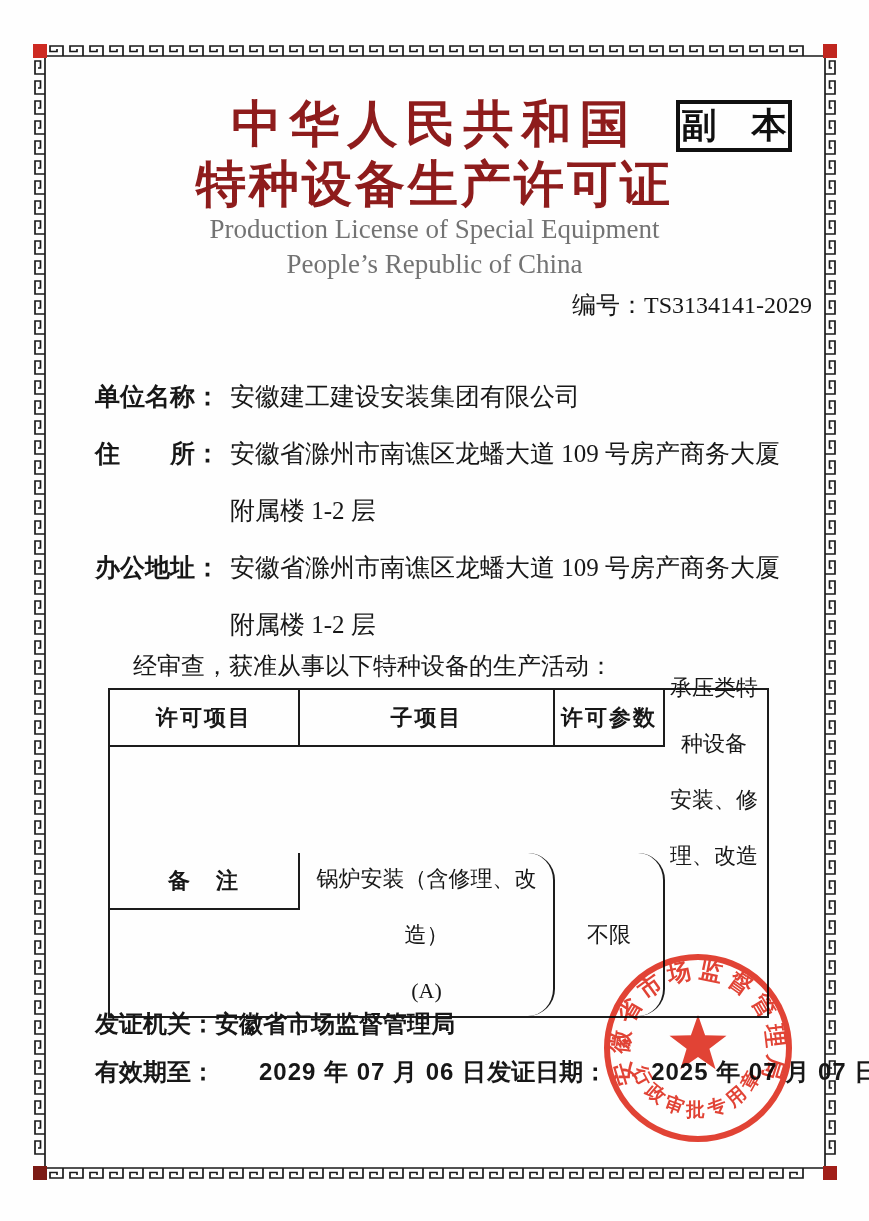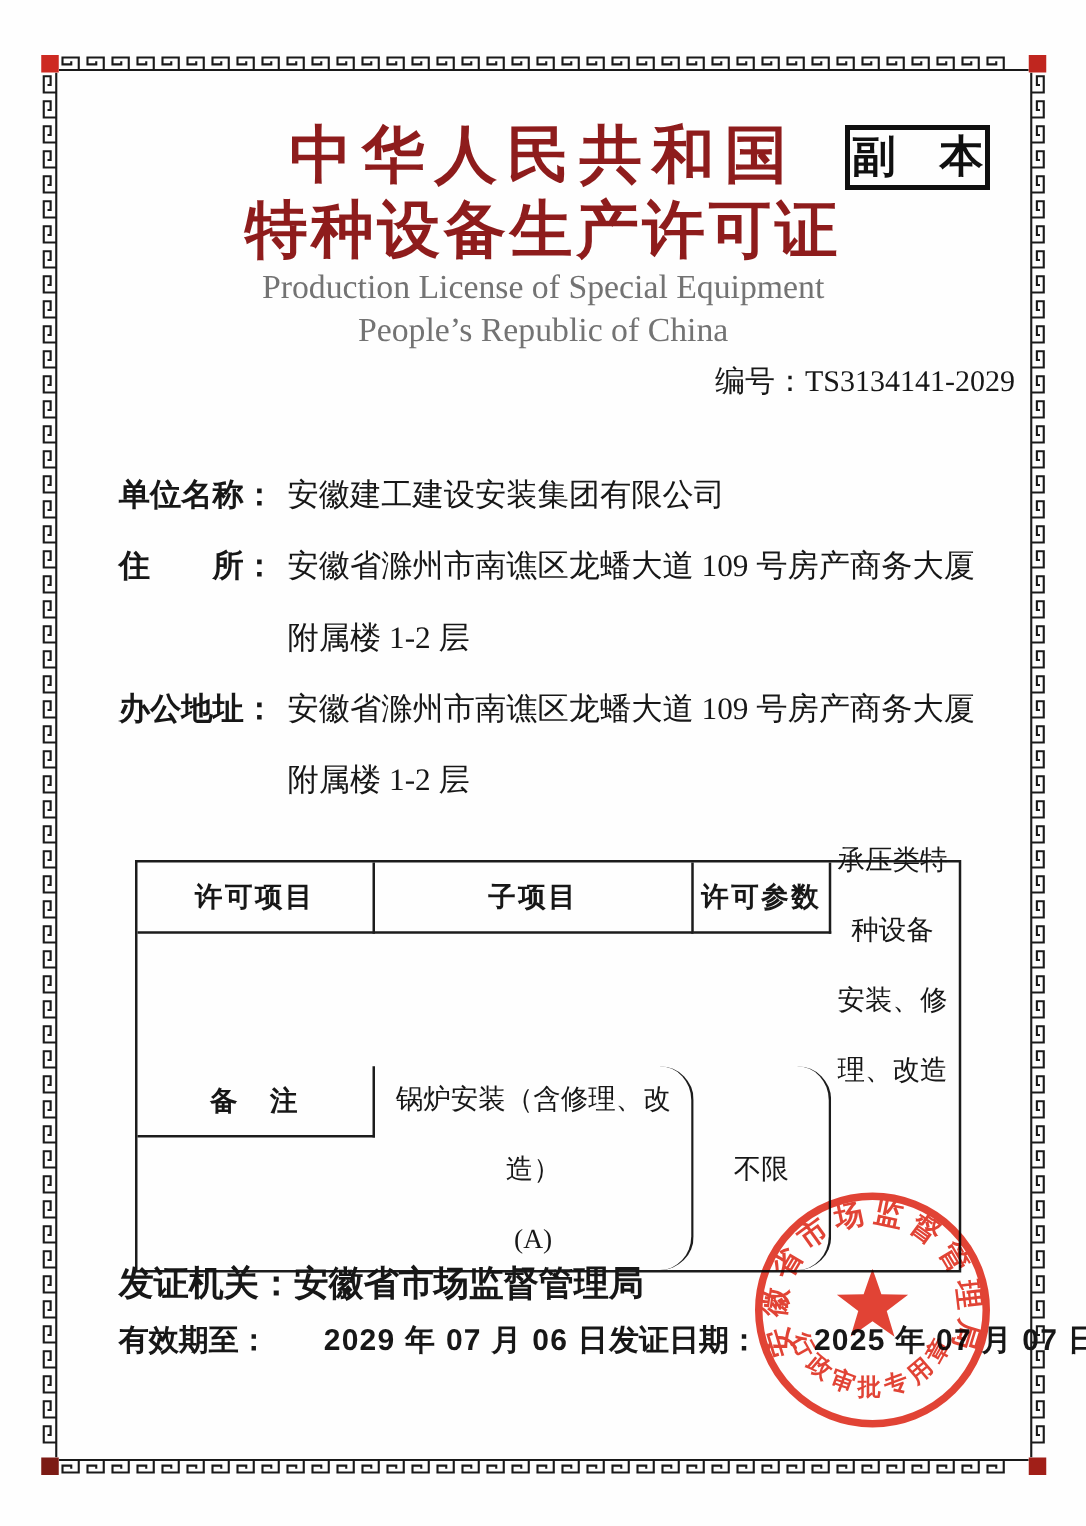--- a/index.html
+++ b/index.html
@@ -38,21 +38,21 @@
   
   .license-table{position:absolute;left:108px;top:688px;width:657px;
                  border:2px solid #1c1c1c;border-collapse:collapse;display:grid;
                  grid-template-columns:190px 255px 110px 98px;font-size:22px;}
   .cell{border-right:2px solid #1c1c1c;display:flex;flex-direction:column;
         align-items:center;justify-content:center;text-align:center;}
   .cell:nth-child(4n){border-right:none;}
   .th{height:55px;border-bottom:2px solid #1c1c1c;font-weight:600;letter-spacing:2px;}
   .td{height:163px;line-height:56px;border-radius:27px;}
   
-  .footer-issuer{position:absolute;left:95px;top:1008px;font-size:28px;font-weight:600;white-space:nowrap;}
+  .footer-issuer{position:absolute;left:95px;top:1008px;font-size:24px;font-weight:600;white-space:nowrap;}
   .footer-dates{position:absolute;left:95px;top:1056px;font-size:24px;display:flex;white-space:nowrap;}
   .fd-left{min-width:360px;font-weight:600;}
   .fd-right{font-weight:600;}
   .hei{font-family:"Liberation Sans","DejaVu Sans",sans-serif;font-weight:700;letter-spacing:1px;margin-left:44px;}
   
   .seal{position:absolute;left:598px;top:948px;mix-blend-mode:multiply;opacity:.93;}
 </style>
 </head>
 <body>
 
@@ -93,20 +93,21 @@
     <div class="fline">
       <span class="flabel">住　　所：</span><span>安徽省滁州市南谯区龙蟠大道 109 号房产商务大厦</span>
     </div>
     <div class="fline cont">附属楼 1-2 层</div>
     <div class="fline">
       <span class="flabel">办公地址：</span><span>安徽省滁州市南谯区龙蟠大道 109 号房产商务大厦</span>
     </div>
     <div class="fline cont">附属楼 1-2 层</div>
   </div>
 
+  <div class="intro">经审查，获准从事以下特种设备的生产活动：</div>
 
   <div class="license-table">
     <div class="cell th">许可项目</div>
     <div class="cell th">子项目</div>
     <div class="cell th">许可参数</div>
     <div class="cell td">
       <div>承压类特种设备</div>
       <div>安装、修理、改造</div>
     </div>
     <div class="cell th">备　注</div>

